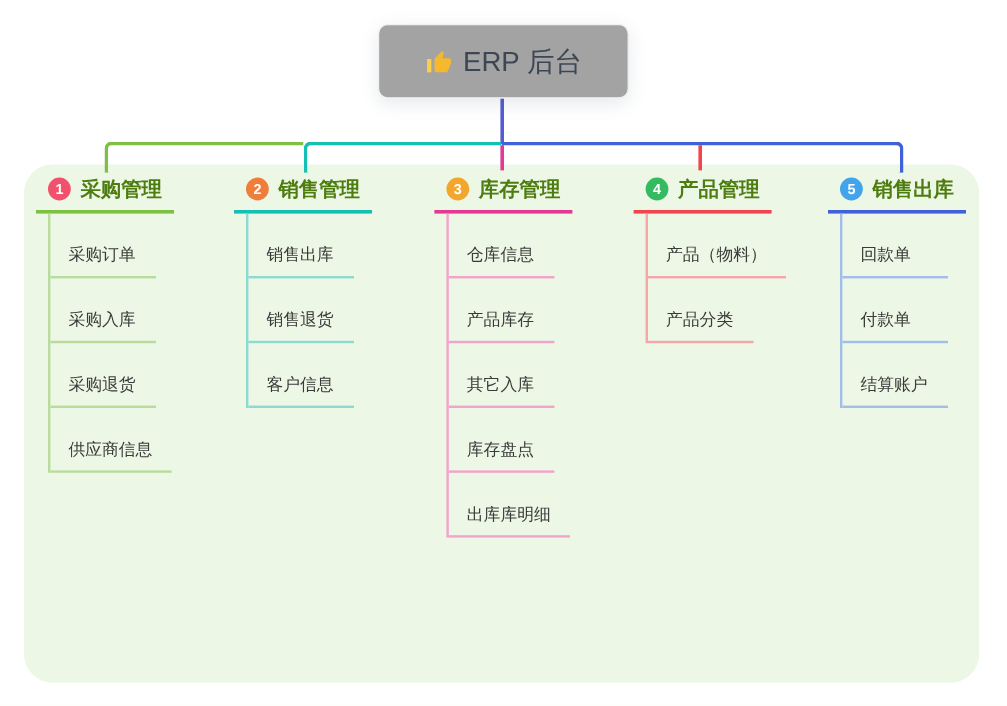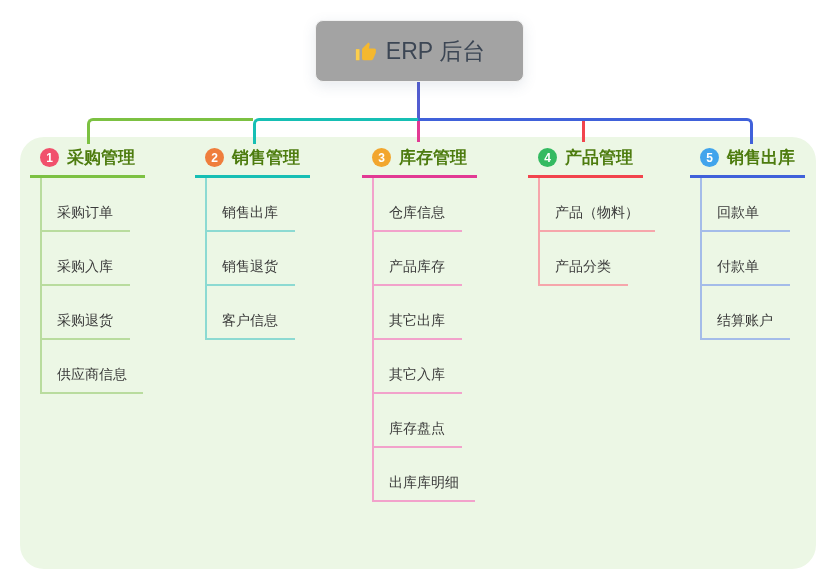--- a/index.html
+++ b/index.html
@@ -104,21 +104,20 @@
   </div>
 
   <div class="branch b3 p3">
     <div class="branch-header">
       <span class="badge">3</span>
       <span class="branch-title">库存管理</span>
     </div>
     <div class="children">
       <div class="child">仓库信息</div>
       <div class="child">产品库存</div>
-      <div class="child">其它出库</div>
       <div class="child">其它入库</div>
       <div class="child">库存盘点</div>
       <div class="child">出库库明细</div>
     </div>
   </div>
 
   <div class="branch b4 p4">
     <div class="branch-header">
       <span class="badge">4</span>
       <span class="branch-title">产品管理</span>

